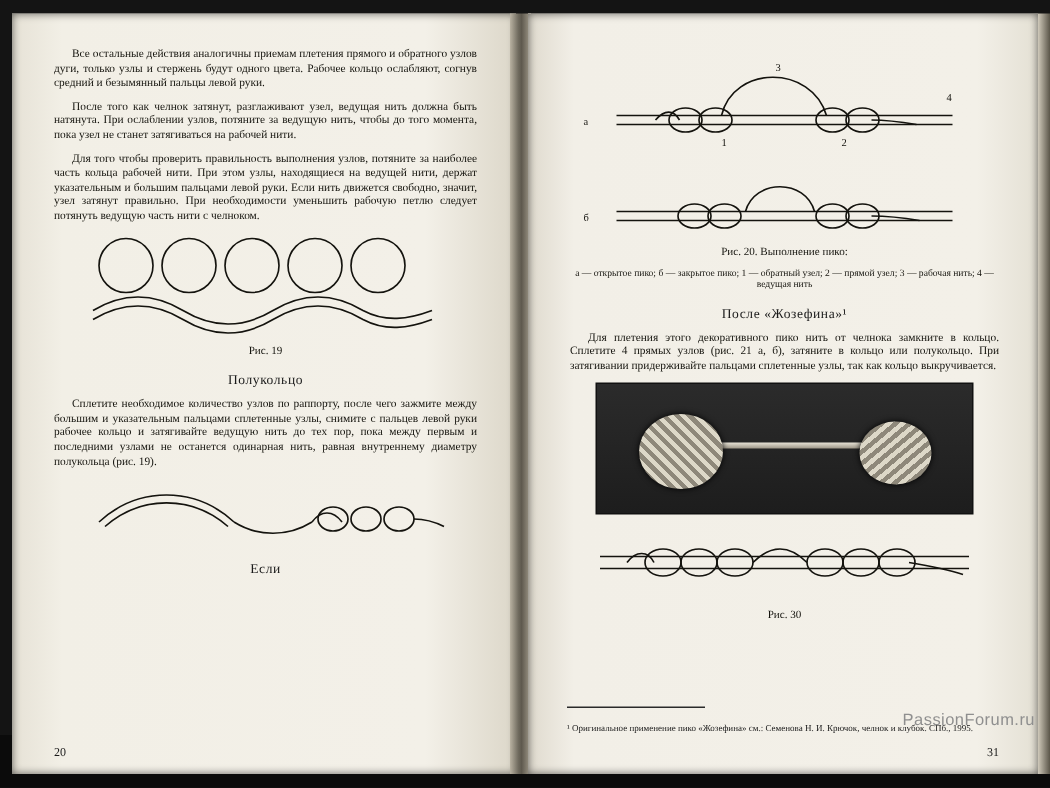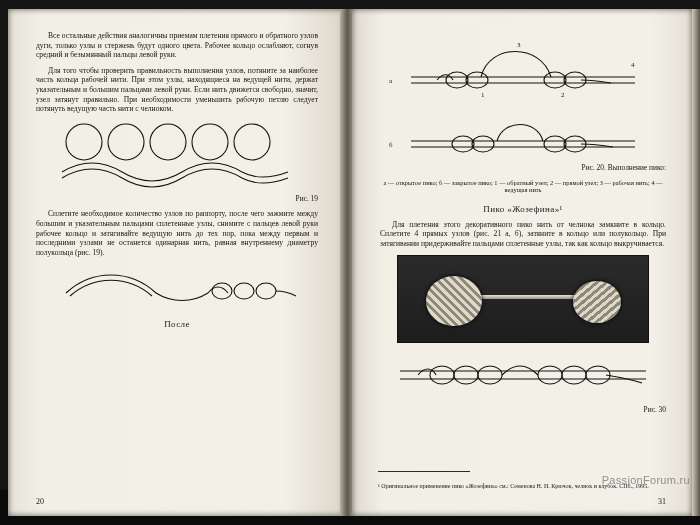--- a/index.html
+++ b/index.html
@@ -45,21 +45,21 @@
   h3{
     margin:10px 0 6px 0;
     font-size:9px;
     font-weight:normal;
     text-align:center;
     letter-spacing:.4px;
   }
   .caption{
     margin:2px 0 6px 0;
     font-size:7.4px;
-    text-align:right;
+    text-align:center;
     text-indent:0;
   }
   .capsmall{
     margin:1px 0 4px 0;
     font-size:6.4px;
     line-height:7.6px;
     text-align:center;
     text-indent:0;
   }
   .figbox{margin:6px 0 2px 0;text-align:center;}
@@ -112,56 +112,58 @@
   svg{display:block;margin:0 auto;}
 </style>
 </head>
 <body>
 
 <div class="scan">
 
   <div class="page left">
     <div class="inner">
       <p>Все остальные действия аналогичны приемам плетения прямого и обратного узлов дуги, только узлы и стержень будут одного цвета. Рабочее кольцо ослабляют, согнув средний и безымянный пальцы левой руки.</p>
+      <p>После того как челнок затянут, разглаживают узел, ведущая нить должна быть натянута. При ослаблении узлов, потяните за ведущую нить, чтобы до того момента, пока узел не станет затягиваться на рабочей нити.</p>
       <p>Для того чтобы проверить правильность выполнения узлов, потяните за наиболее часть кольца рабочей нити. При этом узлы, находящиеся на ведущей нити, держат указательным и большим пальцами левой руки. Если нить движется свободно, значит, узел затянут правильно. При необходимости уменьшить рабочую петлю следует потянуть ведущую часть нити с челноком.</p>
 
       <div class="figbox">
         <svg width="250" height="72" viewBox="0 0 250 72">
           <g fill="none" stroke="#14130e" stroke-width="1.1">
             <circle cx="32" cy="22" r="18"></circle>
             <circle cx="74" cy="22" r="18"></circle>
             <circle cx="116" cy="22" r="18"></circle>
             <circle cx="158" cy="22" r="18"></circle>
             <circle cx="200" cy="22" r="18"></circle>
             <path d="M10 52 C30 40,50 40,70 52 C90 64,110 64,130 52 C150 40,170 40,190 52 C205 60,220 58,236 52"></path>
             <path d="M10 58 C30 46,50 46,70 58 C90 70,110 70,130 58 C150 46,170 46,190 58 C205 66,220 64,236 58"></path>
           </g>
         </svg>
       </div>
       <p class="caption">Рис. 19</p>
 
 
+      <h3>Полукольцо</h3>
       <p>Сплетите необходимое количество узлов по раппорту, после чего зажмите между большим и указательным пальцами сплетенные узлы, снимите с пальцев левой руки рабочее кольцо и затягивайте ведущую нить до тех пор, пока между первым и последними узлами не останется одинарная нить, равная внутреннему диаметру полукольца (рис. 19).</p>
 
       <div class="figbox">
         <svg width="250" height="46" viewBox="0 0 250 46">
           <g fill="none" stroke="#14130e" stroke-width="1.1">
             <path d="M14 30 C40 6,78 6,104 30"></path>
             <path d="M18 33 C42 12,76 12,100 33"></path>
             <path d="M104 30 C120 40,140 40,156 30"></path>
             <ellipse cx="170" cy="28" rx="10" ry="8"></ellipse>
             <ellipse cx="192" cy="28" rx="10" ry="8"></ellipse>
             <ellipse cx="214" cy="28" rx="10" ry="8"></ellipse>
             <path d="M156 30 C162 22,170 22,176 30"></path>
             <path d="M224 28 C232 28,238 30,244 33"></path>
           </g>
         </svg>
       </div>
 
-      <h3>После</h3>
+      <h3>Если</h3>
 
       <div class="pagenum l">20</div>
     </div>
   </div>
 
   <div class="gutter"></div>
 
   <div class="page right">
     <div class="inner">
 
@@ -195,21 +197,21 @@
             <text x="246" y="30">4</text>
             <text x="96" y="60">1</text>
             <text x="176" y="60">2</text>
           </g>
         </svg>
       </div>
 
       <p class="caption">Рис. 20. Выполнение пико:</p>
       <p class="capsmall">а — открытое пико; б — закрытое пико; 1 — обратный узел; 2 — прямой узел; 3 — рабочая нить; 4 — ведущая нить</p>
 
-      <h3>Пико «Жозефина»¹</h3>
+      <h3>После «Жозефина»¹</h3>
       <p>Для плетения этого декоративного пико нить от челнока замкните в кольцо. Сплетите 4 прямых узлов (рис. 21 а, б), затяните в кольцо или полукольцо. При затягивании придерживайте пальцами сплетенные узлы, так как кольцо выкручивается.</p>
 
       <div class="photo">
         <div class="cordline"></div>
         <div class="knotA"></div>
         <div class="knotB"></div>
       </div>
 
       <div class="figbox">
         <svg width="266" height="54" viewBox="0 0 266 54">

